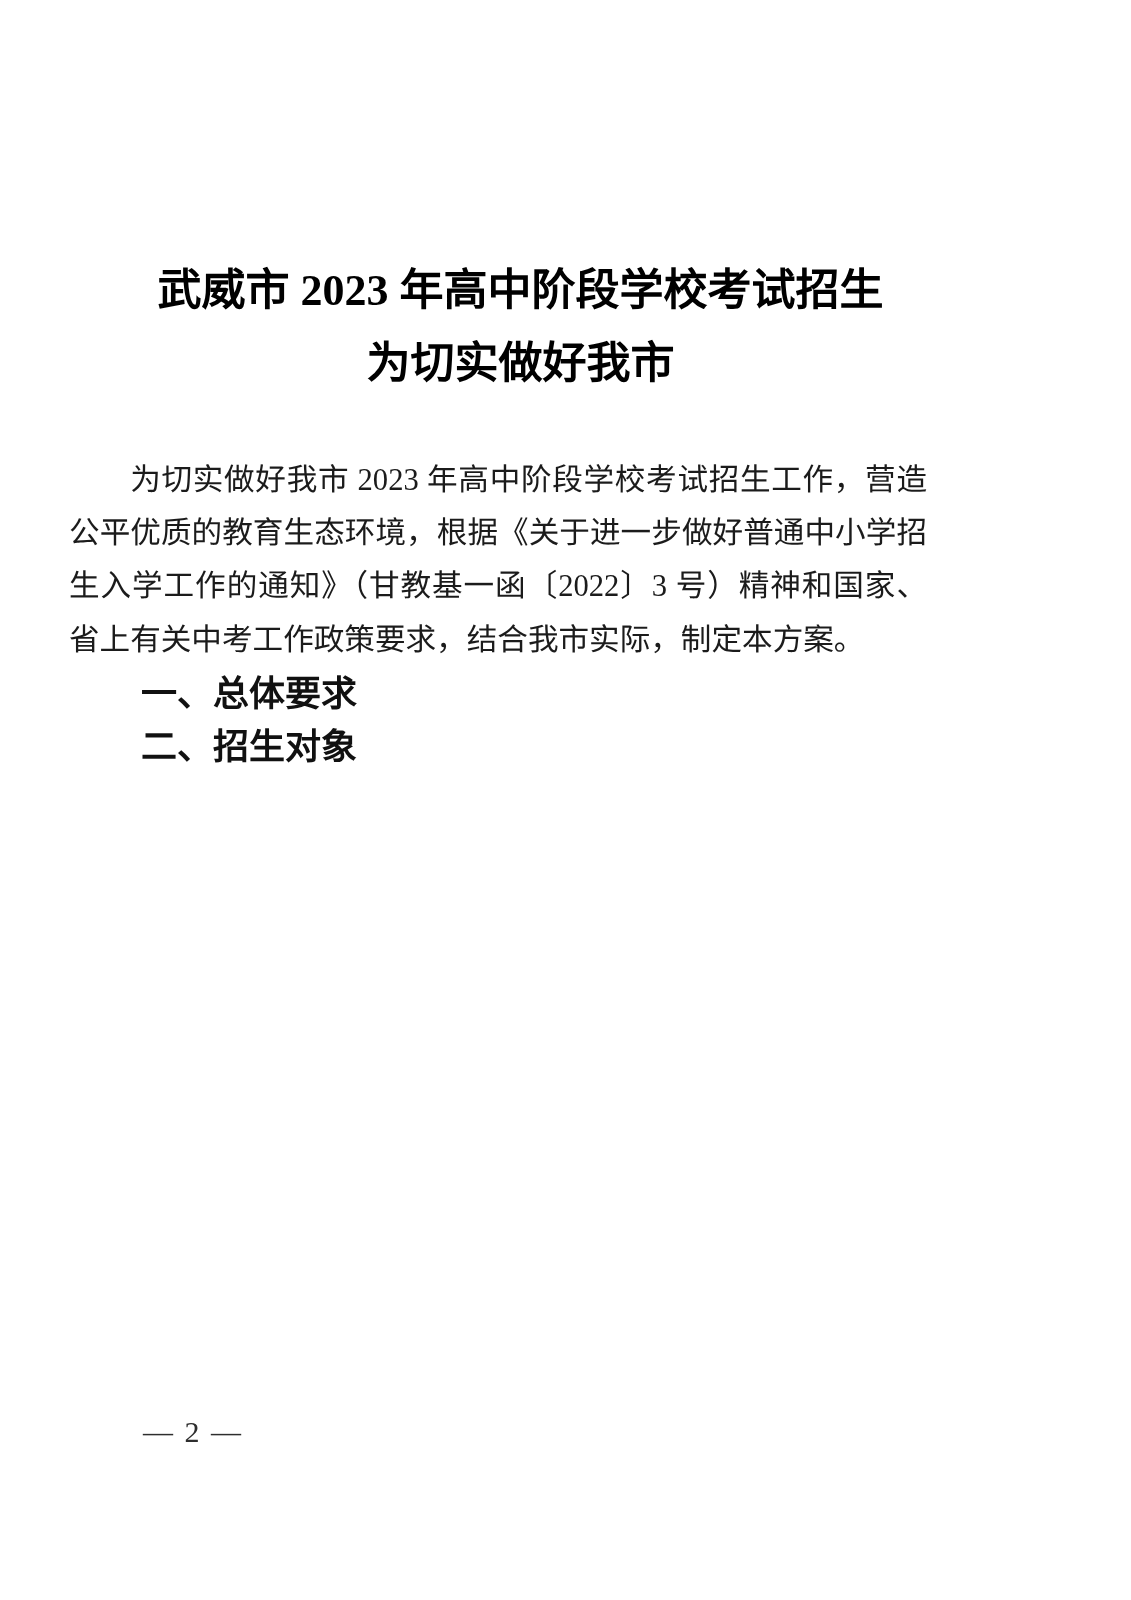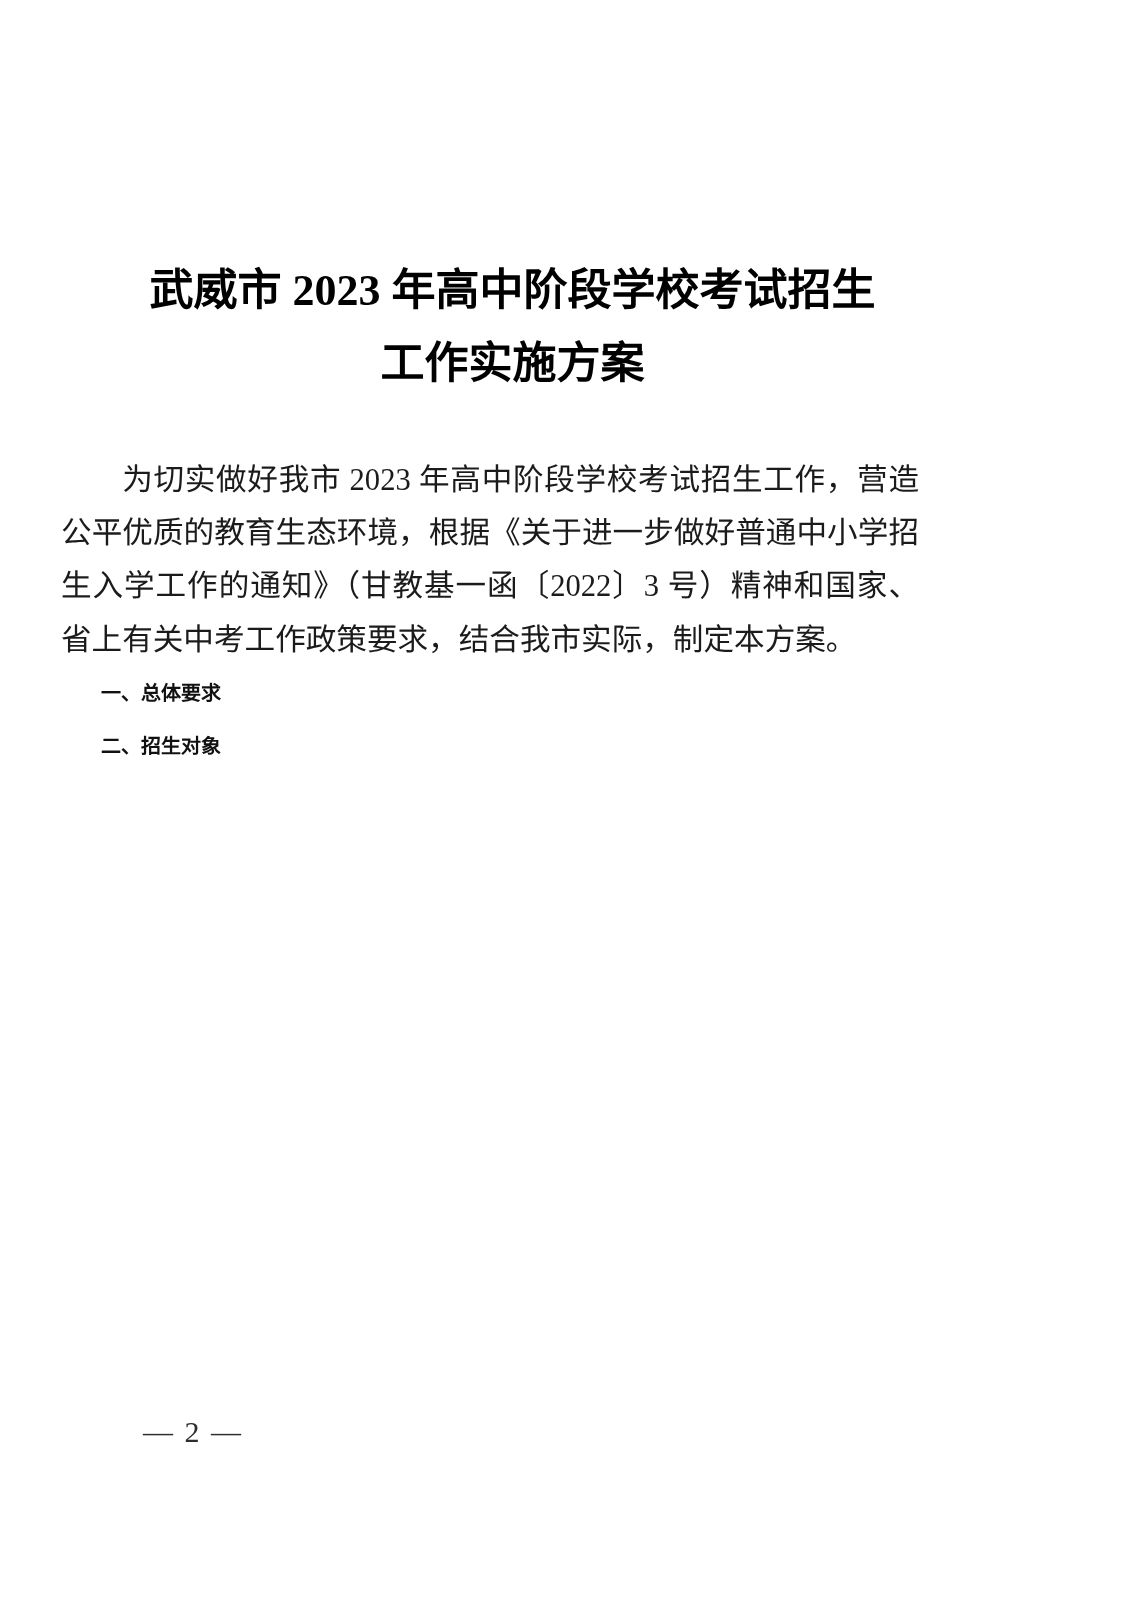--- a/index.html
+++ b/index.html
@@ -8,20 +8,21 @@
     background: #ffffff;
   }
   .page {
     position: relative;
     width: 1025px;
     height: 1600px;
     background: #ffffff;
     overflow: hidden;
     color: #1b1b1b;
     font-family: "Liberation Serif", "DejaVu Serif", serif;
+    padding-left: 8px;
   }
   .doc-title {
     margin: 0;
     padding-top: 254px;
     text-align: center;
     font-family: "Liberation Serif", "DejaVu Serif", serif;
     font-weight: 700;
     font-size: 44px;
     line-height: 73px;
     color: #000000;
@@ -39,21 +40,21 @@
     color: #1b1b1b;
   }
   .content p.body-para {
     margin: 0;
     text-indent: 2em;
   }
   .content h2.section-heading {
     margin: 0;
     font-family: "Liberation Sans", "DejaVu Sans", sans-serif;
     font-weight: 700;
-    font-size: 20px;
+    font-size: 36px;
     line-height: 53.2px;
     text-indent: 2em;
     color: #111111;
     text-align: left;
   }
   .page-footer {
     position: absolute;
     left: 143px;
     top: 1412px;
     font-family: "Liberation Serif", "DejaVu Serif", serif;
@@ -64,21 +65,21 @@
     white-space: pre;
   }
 </style>
 </head>
 <body>
 
 <div class="page">
 
   <h1 class="doc-title">
     <span class="title-line">武威市 2023 年高中阶段学校考试招生</span>
-    <span class="title-line">工作实施方案</span>
+    <span class="title-line">为切实做好我市</span>
   </h1>
 
   <div class="content">
       <p class="body-para">为切实做好我市 2023 年高中阶段学校考试招生工作，营造公平优质的教育生态环境，根据《关于进一步做好普通中小学招生入学工作的通知》（甘教基一函〔2022〕3 号）精神和国家、省上有关中考工作政策要求，结合我市实际，制定本方案。</p>
       <h2 class="section-heading">一、总体要求</h2>
       <h2 class="section-heading">二、招生对象</h2>
     </div>
 
   <div class="page-footer">— 2 —</div>
 

